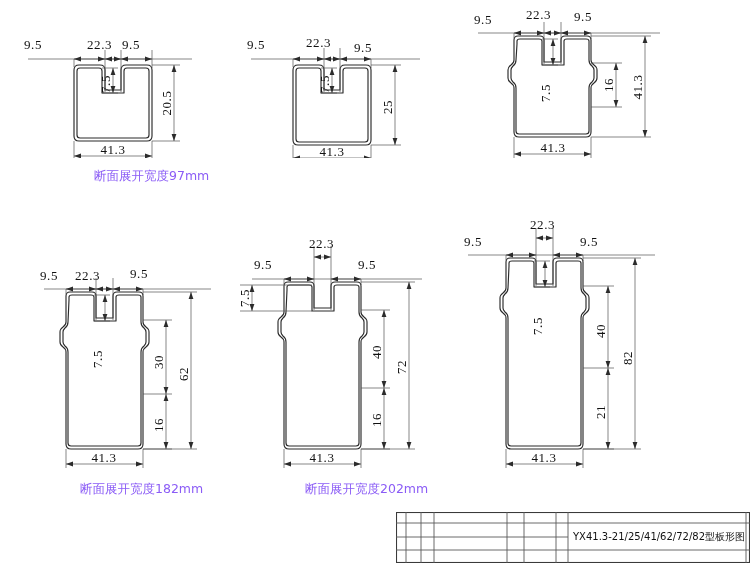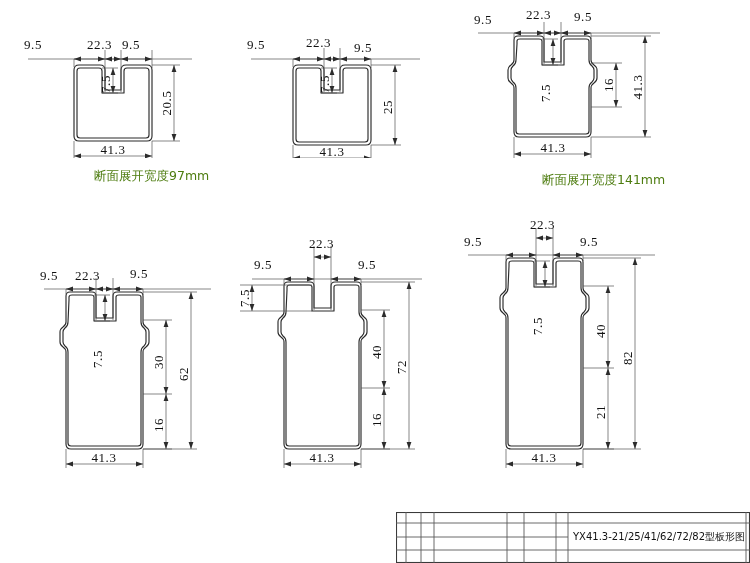--- a/index.html
+++ b/index.html
@@ -17,21 +17,21 @@
     background: #ffffff;
   }
   .figure {
     position: absolute;
   }
   .figure svg { display: block; }
   .caption {
     position: absolute;
     font-family: "DejaVu Sans", sans-serif;
     font-size: 12.5px;
-    color: #4d7c0f;
+    color: #8b5cf6;
     white-space: nowrap;
     letter-spacing: 0px;
     font-weight: 500;
     padding-left: 28px;
   }
   
   text.dim {
     font-family: "Liberation Serif", serif;
     fill: #111111;
     font-size: 13px;
@@ -233,21 +233,20 @@
       </g>
       <text class="dim" x="4" y="16">9.5</text>
       <text class="dim" x="56" y="11">22.3</text>
       <text class="dim" x="104" y="13">9.5</text>
       <text class="dimv" x="80" y="85" transform="rotate(-90 80 85)" text-anchor="middle">7.5</text>
       <text class="dimv" x="143" y="77" transform="rotate(-90 143 77)" text-anchor="middle">16</text>
       <text class="dimv" x="172" y="79" transform="rotate(-90 172 79)" text-anchor="middle">41.3</text>
       <text class="dim" x="83" y="144" text-anchor="middle">41.3</text>
     </svg>
   </div>
-  <div class="caption" style="left:514px; top:172px;">断面展开宽度141mm</div>
 
   <div class="figure" style="left:36px; top:262px;">
     <svg width="220" height="210" viewBox="0 0 220 210">
       <g stroke="#2b2b2b" fill="none" stroke-width="1.15" stroke-linejoin="round" stroke-linecap="round">
         <path d="M30,38 L30,34 Q30,30 34,30 L56,30 Q60,30 60,34 L60,56 L77,56 L77,34
                  Q77,30 81,30 L103,30 Q107,30 107,34 L107,38
                  L107,60 Q107,63 110,65 Q113,67 113,70 L113,80 Q113,83 110,85 Q107,87 107,90
                  L107,182 Q107,187 102,187 L35,187 Q30,187 30,182
                  L30,90 Q30,87 27,85 Q24,83 24,80 L24,70 Q24,67 27,65 Q30,63 30,60 Z"></path>
         <path d="M33,38 L33,35 Q33,33 36,33 L55,33 Q58,33 58,35 L58,59 L80,59 L80,35
@@ -306,20 +305,21 @@
       <text class="dim" x="4" y="18">9.5</text>
       <text class="dim" x="39" y="18">22.3</text>
       <text class="dim" x="94" y="16">9.5</text>
       <text class="dimv" x="66" y="97" transform="rotate(-90 66 97)" text-anchor="middle">7.5</text>
       <text class="dimv" x="127" y="100" transform="rotate(-90 127 100)" text-anchor="middle">30</text>
       <text class="dimv" x="127" y="163" transform="rotate(-90 127 163)" text-anchor="middle">16</text>
       <text class="dimv" x="152" y="112" transform="rotate(-90 152 112)" text-anchor="middle">62</text>
       <text class="dim" x="68" y="200" text-anchor="middle">41.3</text>
     </svg>
   </div>
+  <div class="caption" style="left:52px; top:481px;">断面展开宽度182mm</div>
 
   <div class="figure" style="left:232px; top:222px;">
     <svg width="230" height="250" viewBox="0 0 230 250">
       <g stroke="#2b2b2b" fill="none" stroke-width="1.15" stroke-linejoin="round" stroke-linecap="round">
         <path d="M52,68 L52,64 Q52,60 56,60 L78,60 Q82,60 82,64 L82,86 L99,86 L99,64
                  Q99,60 103,60 L125,60 Q129,60 129,64 L129,68
                  L129,90 Q129,93 132,95 Q135,97 135,100 L135,110 Q135,113 132,115 Q129,117 129,120
                  L129,222 Q129,227 124,227 L57,227 Q52,227 52,222
                  L52,120 Q52,117 49,115 Q46,113 46,110 L46,100 Q46,97 49,95 Q52,93 52,90 Z"></path>
         <path d="M55,68 L55,65 Q55,63 58,63 L77,63 Q80,63 80,65 L80,89 L102,89 L102,65
@@ -379,20 +379,21 @@
       <text class="dim" x="22" y="47">9.5</text>
       <text class="dim" x="77" y="26">22.3</text>
       <text class="dim" x="126" y="47">9.5</text>
       <text class="dimv" x="17" y="76" transform="rotate(-90 17 76)" text-anchor="middle">7.5</text>
       <text class="dimv" x="149" y="130" transform="rotate(-90 149 130)" text-anchor="middle">40</text>
       <text class="dimv" x="149" y="198" transform="rotate(-90 149 198)" text-anchor="middle">16</text>
       <text class="dimv" x="174" y="145" transform="rotate(-90 174 145)" text-anchor="middle">72</text>
       <text class="dim" x="90" y="240" text-anchor="middle">41.3</text>
     </svg>
   </div>
+  <div class="caption" style="left:277px; top:481px;">断面展开宽度202mm</div>
 
   <div class="figure" style="left:460px; top:216px;">
     <svg width="265" height="258" viewBox="0 0 265 258">
       <g stroke="#2b2b2b" fill="none" stroke-width="1.15" stroke-linejoin="round" stroke-linecap="round">
         <path d="M46,50 L46,46 Q46,42 50,42 L72,42 Q76,42 76,46 L76,68 L93,68 L93,46
                  Q93,42 97,42 L119,42 Q123,42 123,46 L123,50
                  L123,72 Q123,75 126,77 Q129,79 129,82 L129,92 Q129,95 126,97 Q123,99 123,102
                  L123,228 Q123,233 118,233 L51,233 Q46,233 46,228
                  L46,102 Q46,99 43,97 Q40,95 40,92 L40,82 Q40,79 43,77 Q46,75 46,72 Z"></path>
         <path d="M49,50 L49,47 Q49,45 52,45 L71,45 Q74,45 74,47 L74,71 L96,71 L96,47

